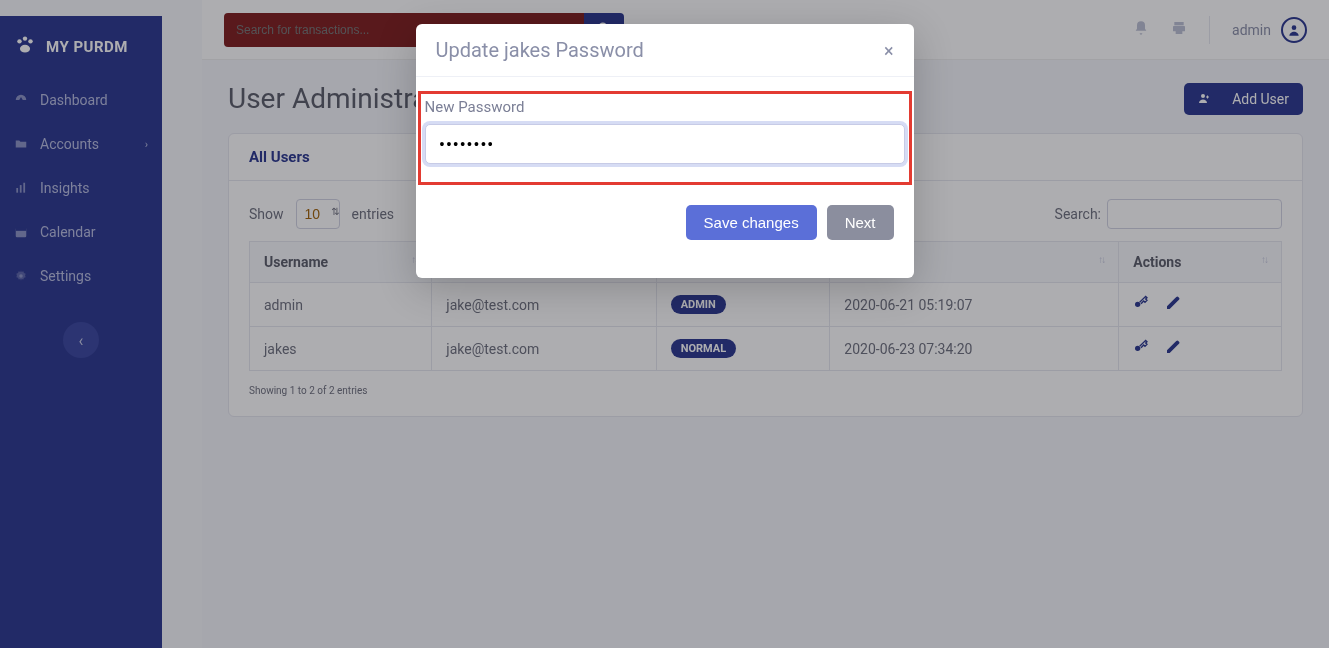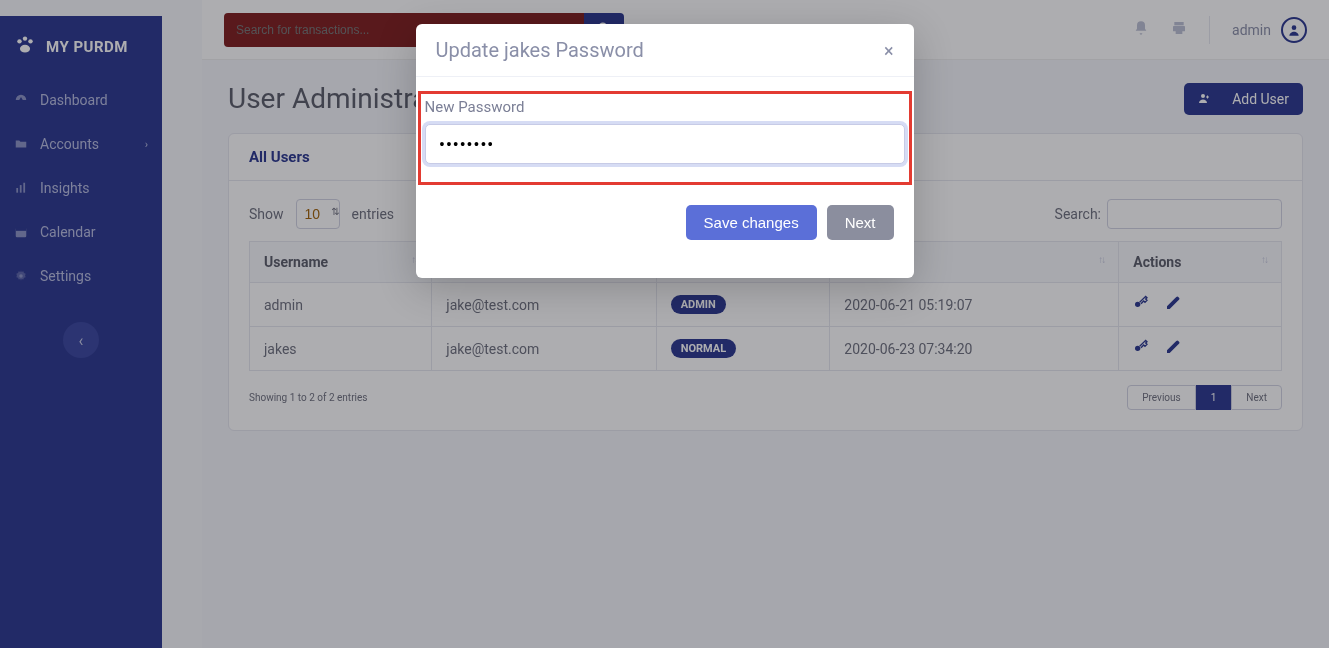--- a/index.html
+++ b/index.html
@@ -434,25 +434,20 @@
                 <span class="action-icon"><svg width="16" height="16" viewBox="0 0 24 24" fill="currentColor">
                       <path d="M3 17v4h4L19 9l-4-4L3 17zM21 7l-2 2-4-4 2-2a2 2 0 013 0l1 1a2 2 0 010 3z"></path>
                     </svg></span>
               </td>
             </tr>
           </tbody>
         </table>
 
         <div class="dt-footer">
           <span>Showing 1 to 2 of 2 entries</span>
-          <div class="pager">
-            <div class="pg-btn">Previous</div>
-            <div class="pg-btn active">1</div>
-            <div class="pg-btn">Next</div>
-          </div>
         </div>
       </div>
     </div>
   </div>
 </div>
 
 <div class="overlay">
   <div class="modal">
     <div class="modal-head">
       <div class="modal-title">Update jakes Password</div>

